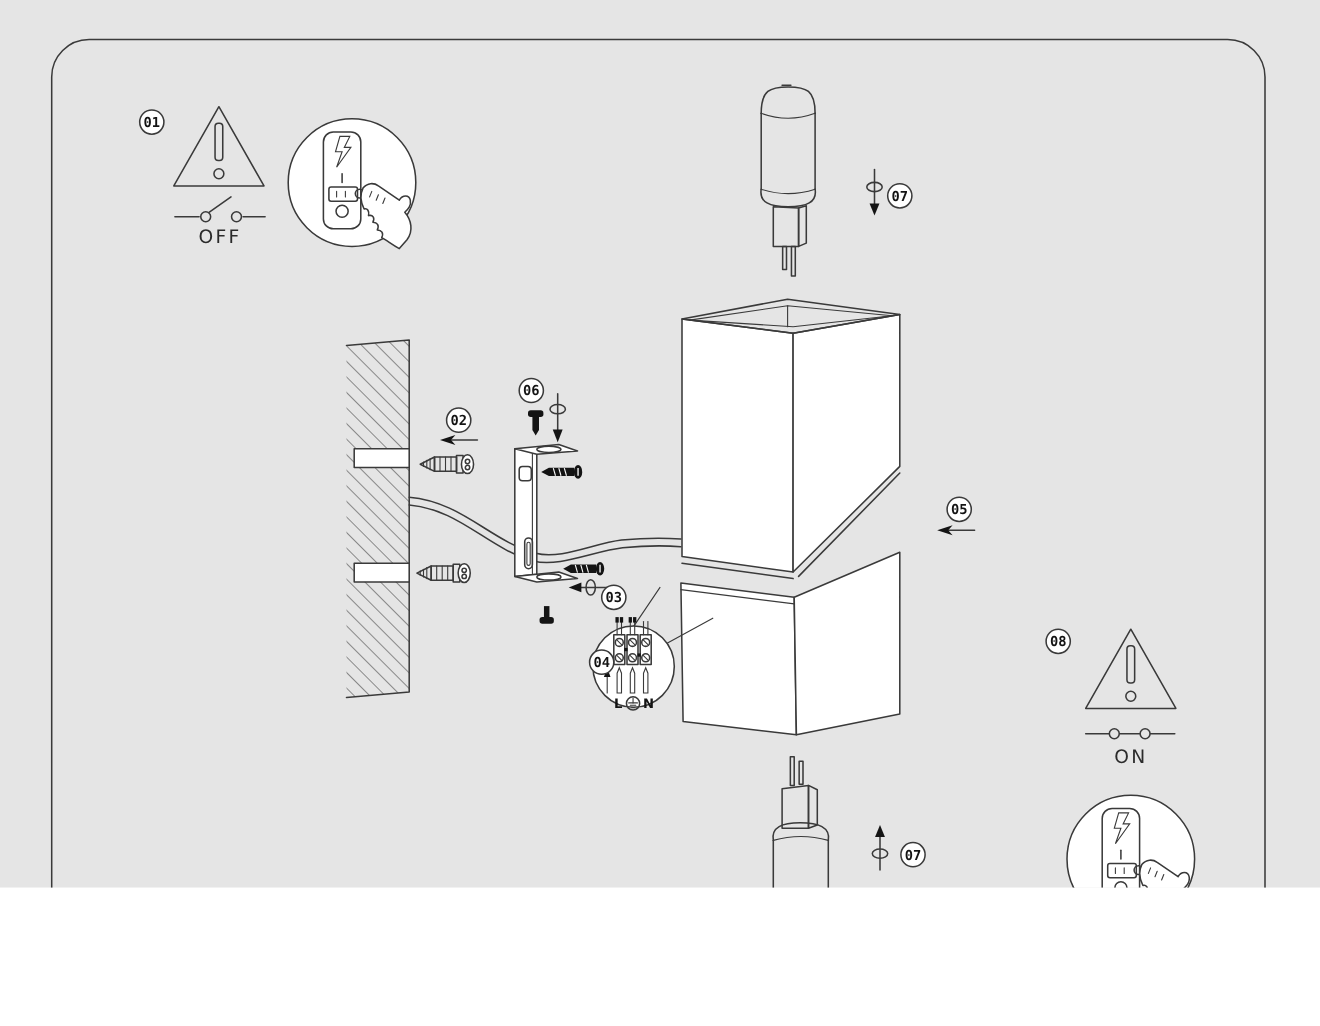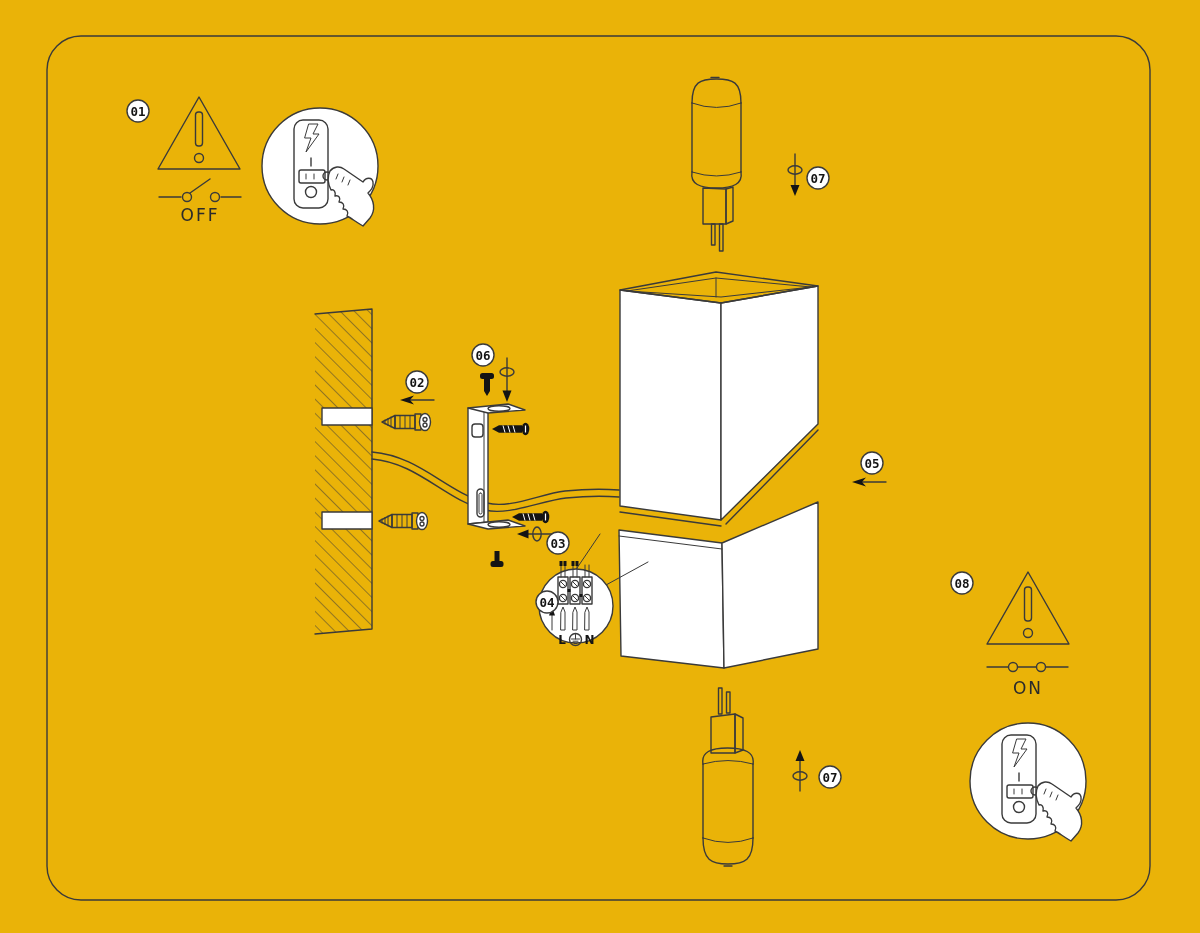--- a/index.html
+++ b/index.html
@@ -1,16 +1,16 @@
 <!DOCTYPE html>
 <html><head>
 <meta charset="utf-8">
 <style>
   html,body{margin:0;padding:0;background:#ffffff;}
-  .page{position:relative;width:1200px;height:933px;background:#eab308;overflow:hidden;
+  .page{position:relative;width:1200px;height:807px;background:#e5e5e5;overflow:hidden;
         font-family:"DejaVu Sans", sans-serif;}
   svg{position:absolute;top:0;left:0;}
   svg *{vector-effect:none;}
   .ln{stroke:#3a3a3a;stroke-width:1.4;fill:none;stroke-linecap:round;stroke-linejoin:round;}
   .lnthin{stroke:#3a3a3a;stroke-width:1;fill:none;stroke-linecap:round;}
   .wfill{fill:#ffffff;stroke:#3a3a3a;stroke-width:1.4;stroke-linejoin:round;}
   .blk{fill:#141414;stroke:none;}
   .badge-txt{font-family:"DejaVu Sans Mono", monospace;font-size:12.5px;font-weight:700;fill:#141414;}
   .cap-txt{font-family:"DejaVu Sans", sans-serif;font-size:17px;fill:#2b2b2b;letter-spacing:2px;}
   .term-txt{font-family:"DejaVu Sans", sans-serif;font-size:12px;font-weight:600;fill:#141414;}

